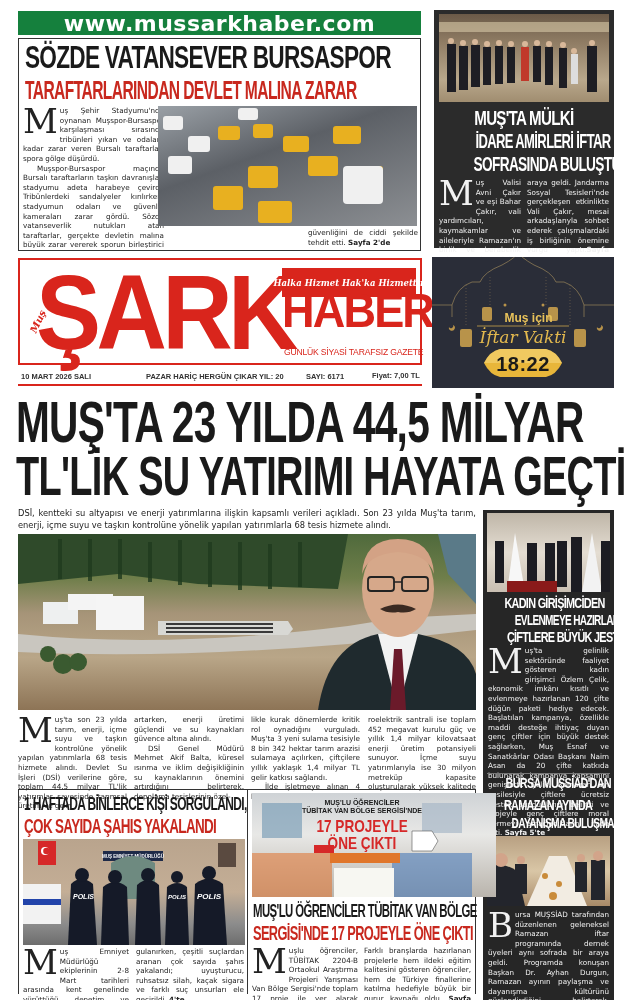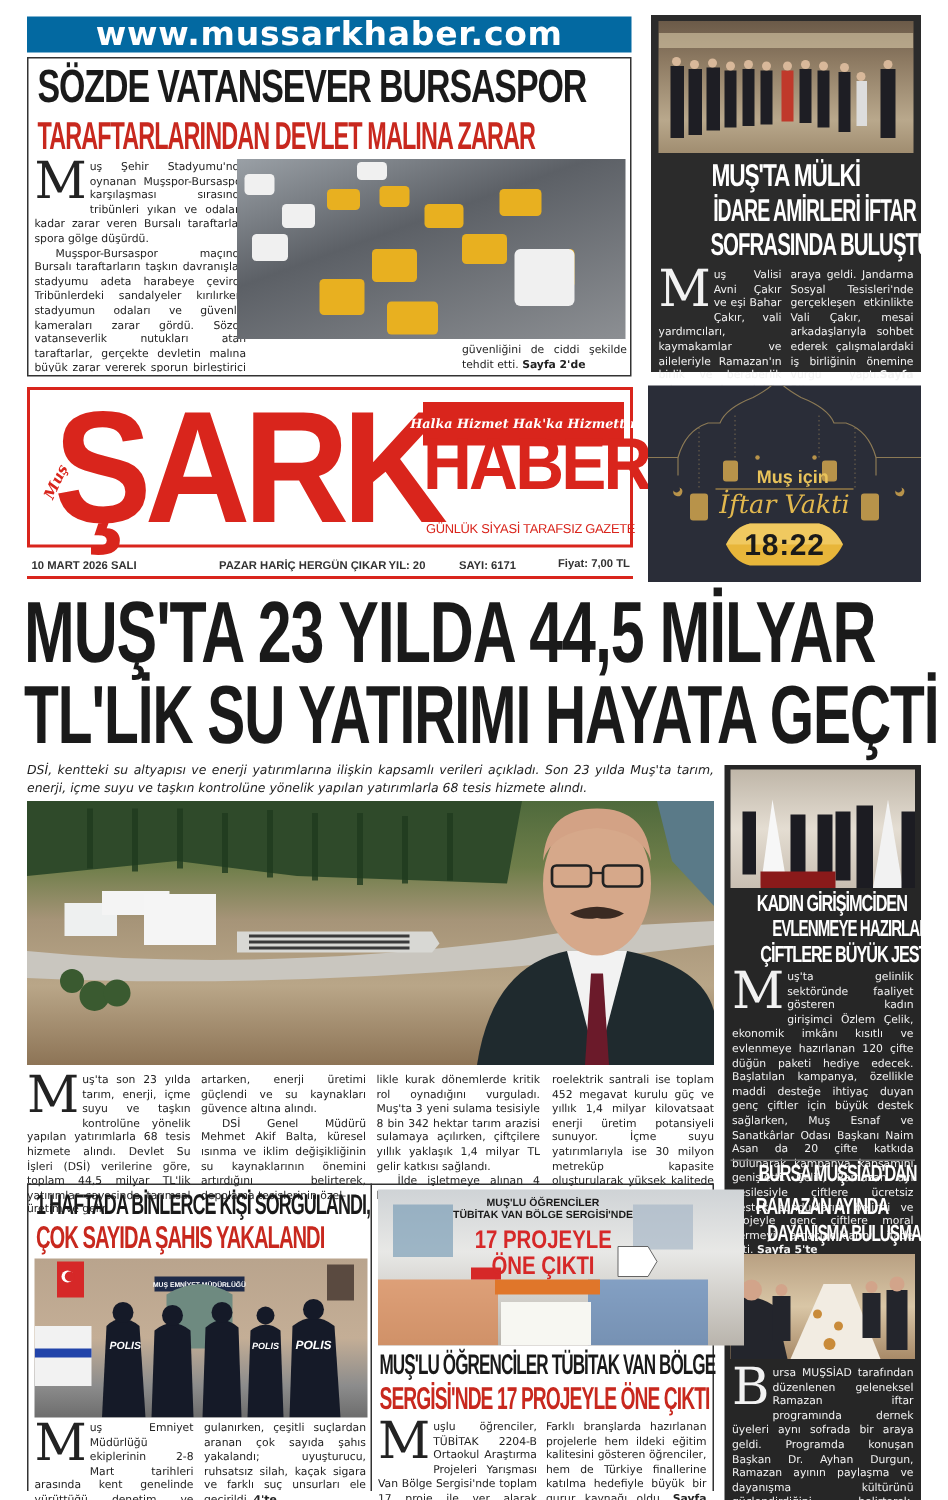--- a/index.html
+++ b/index.html
@@ -9,21 +9,21 @@
 .body-txt{font-family:"DejaVu Sans",sans-serif;font-size:7.2px;line-height:9.6px;text-align:justify;color:#222}
 .body-txt.white{color:#f2f2f2}
 .drop{float:left;font-size:34px;line-height:28px;font-family:"DejaVu Serif",serif;margin-right:2px;margin-top:1px}
 .ind{text-indent:14px}
 .sayfa{font-weight:bold}
 .photo{overflow:hidden;position:absolute}
 </style>
 </head>
 <body>
 
-<div class="abs" style="left:18px;top:11px;width:403px;height:24px;background:#0369a1;display:flex;align-items:center;justify-content:center">
+<div class="abs" style="left:18px;top:11px;width:403px;height:24px;background:#15803d;display:flex;align-items:center;justify-content:center">
   <span style="color:#fff;font-weight:bold;font-size:22px;font-family:'DejaVu Sans',sans-serif;letter-spacing:0.5px">www.mussarkhaber.com</span>
 </div>
 
 <div class="abs" style="left:18px;top:38px;width:403px;height:213px;border:1px solid #333">
   <div class="cond" style="position:absolute;left:6px;top:3px;font-size:31px;line-height:32px;transform:scaleX(0.73);white-space:nowrap;color:#1a1a1a;width:540px">SÖZDE VATANSEVER BURSASPOR</div>
   <div class="cond" style="position:absolute;left:6px;top:37px;font-size:26px;line-height:28px;transform:scaleX(0.6);white-space:nowrap;color:#c8281e;width:660px">TARAFTARLARINDAN DEVLET MALINA ZARAR</div>
   <div class="abs body-txt" style="left:4px;top:67px;width:141px;height:142px;overflow:hidden">
     <span class="drop">M</span><span>uş Şehir Stadyumu'nda oynanan Muşspor-Bursaspor karşılaşması sırasında tribünleri yıkan ve odalara kadar zarar veren Bursalı taraftarlar, spora gölge düşürdü.</span>
     <p class="ind">Muşspor-Bursaspor maçında Bursalı taraftarların taşkın davranışları stadyumu adeta harabeye çevirdi. Tribünlerdeki sandalyeler kırılırken, stadyumun odaları ve güvenlik kameraları zarar gördü. Sözde vatanseverlik nutukları atan taraftarlar, gerçekte devletin malına büyük zarar vererek sporun birleştirici ruhuna zarar verdi.</p>
     
@@ -150,21 +150,21 @@
     <path d="M52 106 Q58 94 68 92 L114 92 Q124 94 130 106" fill="#f5d57a" opacity="0.6"></path>
   </svg>
   <div class="abs" style="left:0;width:193px;top:54px;text-align:center;color:#e8c25a;font-weight:bold;font-size:12px">Muş için</div>
   <div class="abs" style="left:0;width:182px;top:70px;text-align:center;color:#e2b84e;font-family:'DejaVu Serif',serif;font-style:italic;font-size:17px">İftar Vakti</div>
   <div class="abs" style="left:0;width:182px;top:96px;text-align:center;color:#1a1a1a;font-weight:bold;font-size:20px;letter-spacing:0.5px">18:22</div>
 </div>
 
 <div class="cond abs" style="left:16px;top:393px;font-size:58px;line-height:58px;transform:scaleX(0.7);white-space:nowrap;color:#1a1a1a;width:860px">MUŞ'TA 23 YILDA 44,5 MİLYAR</div>
 <div class="cond abs" style="left:16px;top:448px;font-size:55px;line-height:56px;transform:scaleX(0.69);white-space:nowrap;color:#1a1a1a;width:860px">TL'LİK SU YATIRIMI HAYATA GEÇTİ</div>
 
-<div class="abs" style="left:18px;top:507px;width:458px;font-family:'DejaVu Sans',sans-serif;font-style:italic;font-size:8.3px;line-height:12px;text-align:justify;color:#222">DSİ, kentteki su altyapısı ve enerji yatırımlarına ilişkin kapsamlı verileri açıkladı. Son 23 yılda Muş'ta tarım, enerji, içme suyu ve taşkın kontrolüne yönelik yapılan yatırımlarla 68 tesis hizmete alındı.</div>
+<div class="abs" style="left:18px;top:507px;width:458px;font-family:'DejaVu Sans',sans-serif;font-size:8.3px;line-height:12px;text-align:justify;color:#222">DSİ, kentteki su altyapısı ve enerji yatırımlarına ilişkin kapsamlı verileri açıkladı. Son 23 yılda Muş'ta tarım, enerji, içme suyu ve taşkın kontrolüne yönelik yapılan yatırımlarla 68 tesis hizmete alındı.</div>
 
 <div class="photo" style="left:18px;top:534px;width:458px;height:176px;background:linear-gradient(180deg,#4f6a3c 0%,#6f7e4a 25%,#a69478 45%,#b9a688 70%,#8d7456 100%)">
   <svg width="458" height="176" viewBox="0 0 458 176">
     <g fill="#2f4a2a">
       <path d="M0 0 L330 0 L320 55 L180 50 L100 40 L0 50z"></path>
     </g>
     <g fill="#1f3a1e" opacity="0.8">
       <rect x="40" y="5" width="4" height="40"></rect>
         <rect x="70" y="5" width="4" height="42"></rect>
         <rect x="100" y="5" width="4" height="40"></rect>

